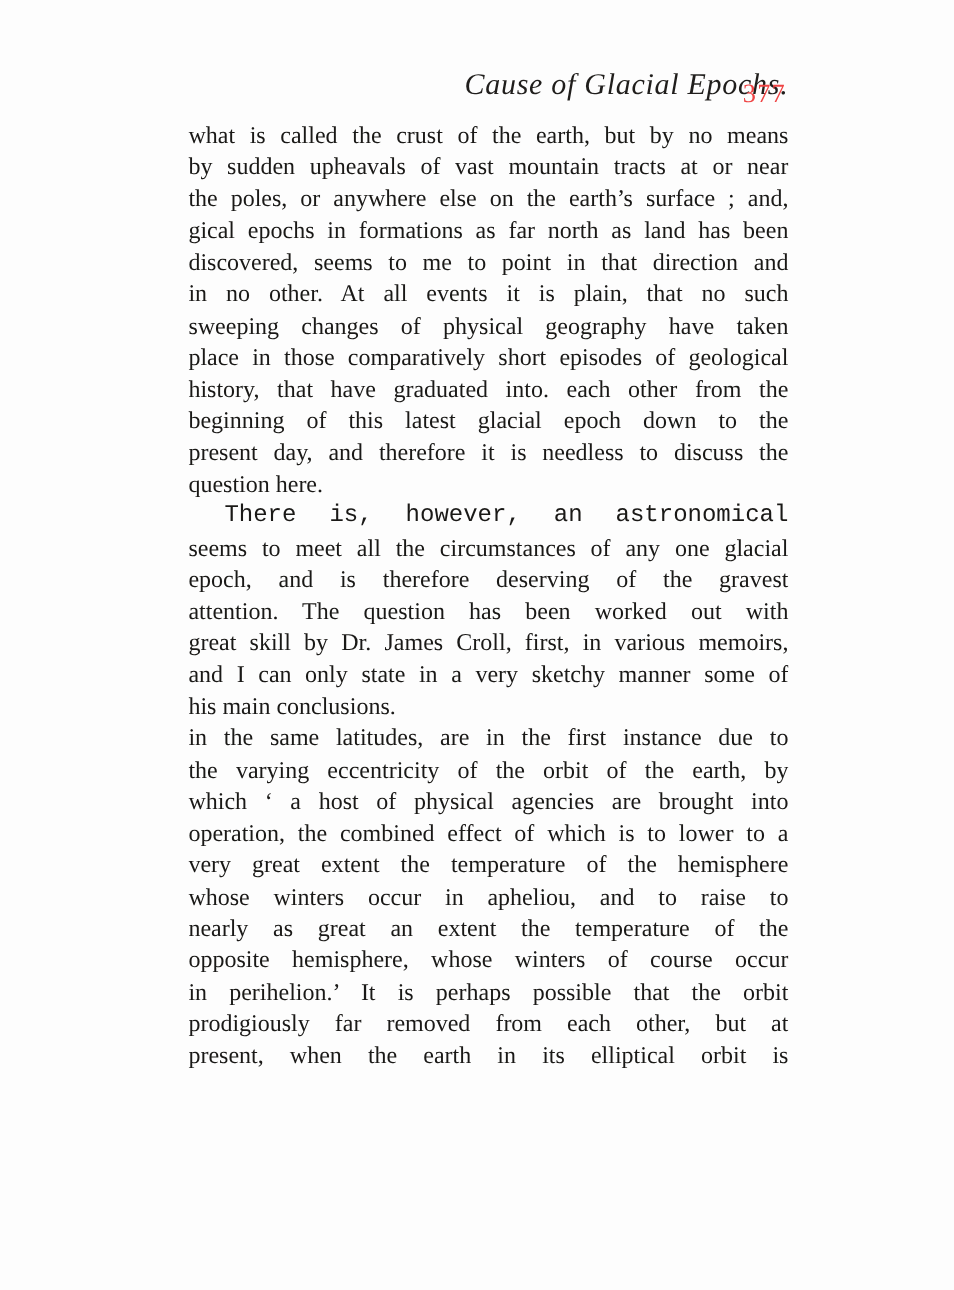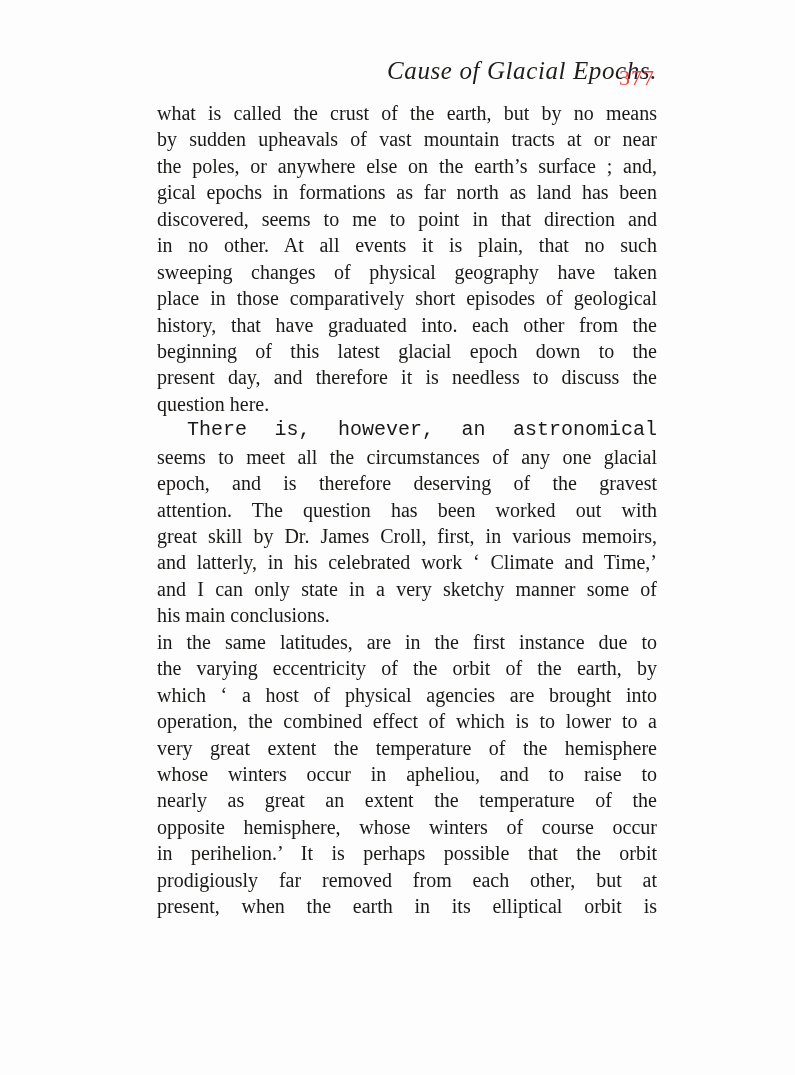--- a/index.html
+++ b/index.html
@@ -89,21 +89,20 @@
         <div class="line">beginning of this latest glacial epoch down to the</div>
         <div class="line">present day, and therefore it is needless to discuss the</div>
         <div class="line last-line">question here.</div>
       </div>
       <div class="paragraph">
         <div class="line indent">There is, however, an astronomical cause which</div>
         <div class="line">seems to meet all the circumstances of any one glacial</div>
         <div class="line">epoch, and is therefore deserving of the gravest</div>
         <div class="line">attention.  The question has been worked out with</div>
         <div class="line">great skill by Dr. James Croll, first, in various memoirs,</div>
-        <div class="line">and latterly, in his celebrated work ‘ Climate and Time,’</div>
         <div class="line">and I can only state in a very sketchy manner some of</div>
         <div class="line last-line">his main conclusions.</div>
       </div>
       <div class="paragraph">
         <div class="line">in the same latitudes, are in the first instance due to</div>
         <div class="line">the varying eccentricity of the orbit of the earth, by</div>
         <div class="line">which ‘ a host of physical agencies are brought into</div>
         <div class="line">operation, the combined effect of which is to lower to a</div>
         <div class="line">very great extent the temperature of the hemisphere</div>
         <div class="line">whose winters occur in apheliou, and to raise to</div>

